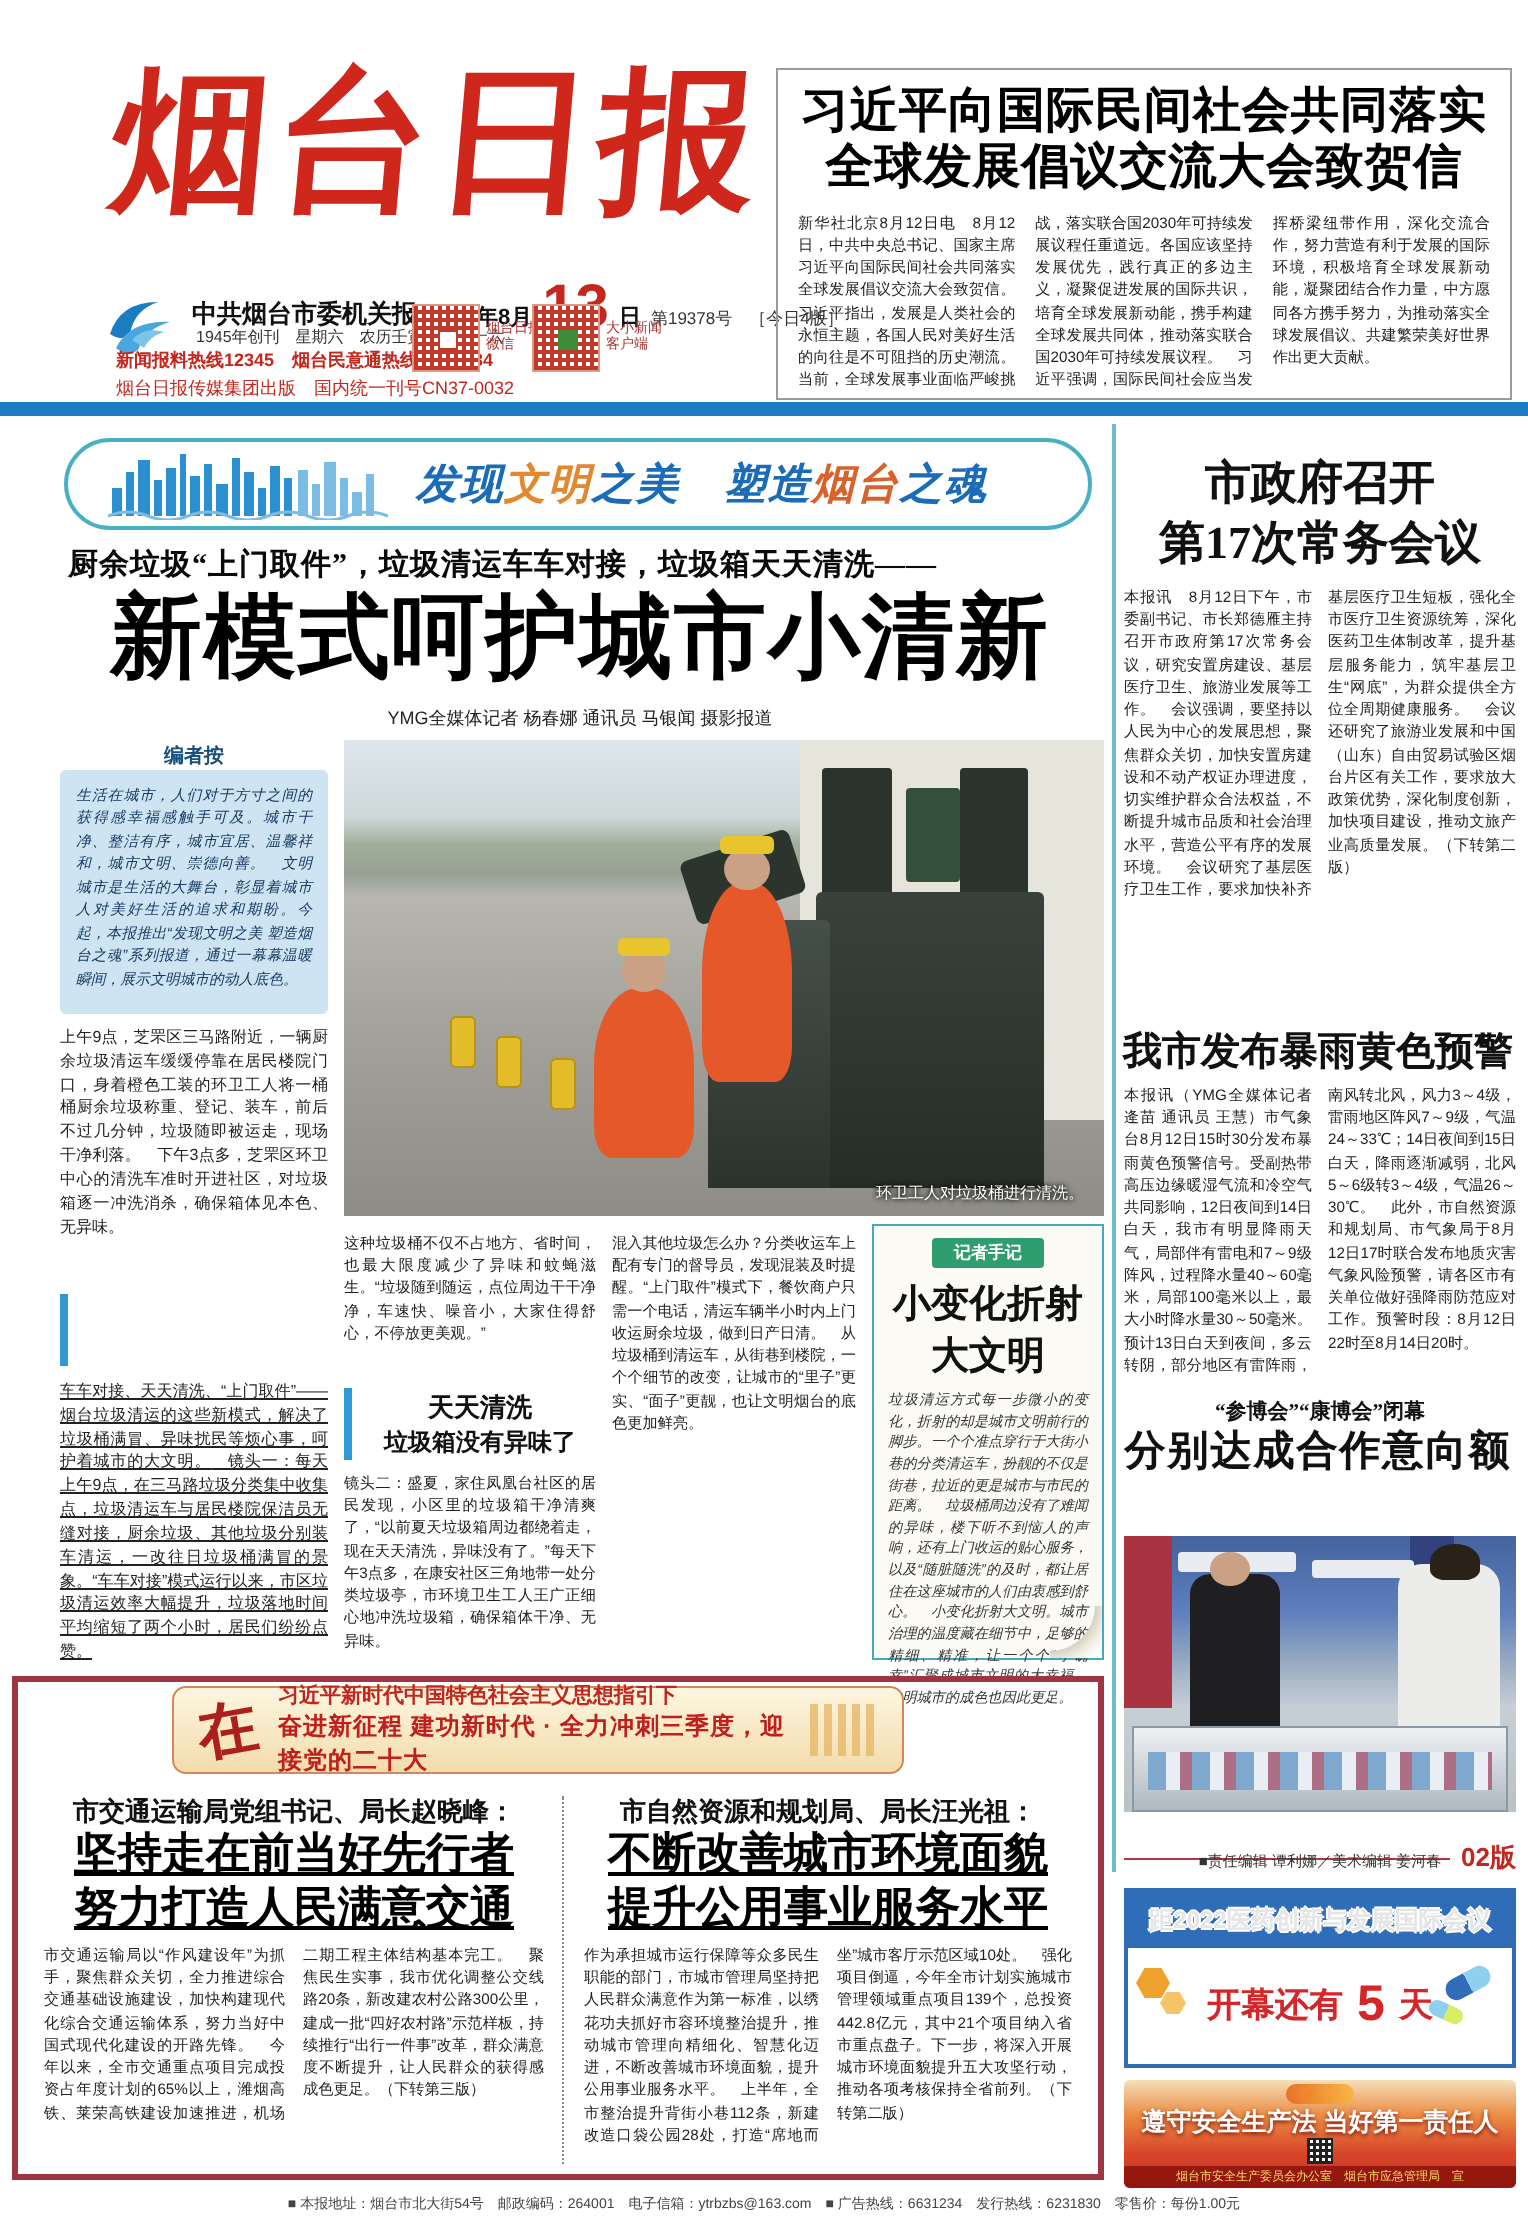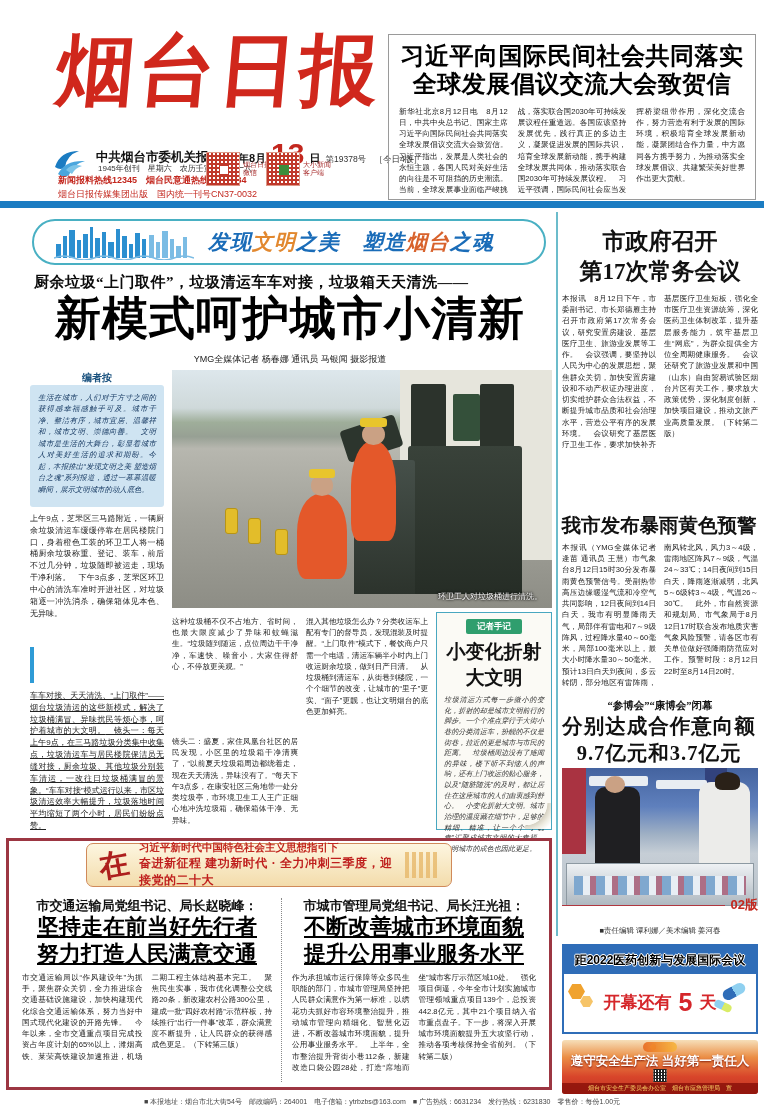--- a/index.html
+++ b/index.html
@@ -96,28 +96,28 @@
   #photo-expo .pillar-b{position:absolute;right:16%;top:0;width:11%;height:58%;background:#32427c;}
   #photo-expo .strip{position:absolute;background:#e9edf2;border-radius:2px;}
   #photo-expo .p1{position:absolute;left:17%;top:14%;width:23%;height:72%;background:#1f1f22;border-radius:10px 10px 0 0;}
   #photo-expo .p2{position:absolute;right:4%;top:10%;width:26%;height:80%;background:#ececea;border-radius:12px 12px 0 0;}
   #photo-expo .h1{position:absolute;border-radius:50%;background:#caa184;}
   #photo-expo .hair{position:absolute;border-radius:50% 50% 30% 30%;background:#2a2118;}
   #photo-expo .freezer{position:absolute;left:2%;right:2%;bottom:0;height:30%;
     background:linear-gradient(180deg,#eef1f4,#aeb8c0);border:1px solid #8d99a2;}
   #photo-expo .goods{position:absolute;left:6%;right:6%;bottom:8%;height:14%;
     background:repeating-linear-gradient(90deg,#7fa8cf 0 9px,#e8eef4 9px 16px,#ad6f86 16px 22px);}
-  #pageref{left:562px;top:896px;width:196px;display:flex;align-items:center;gap:6px;}
+  #pageref{left:562px;top:920px;width:196px;display:flex;align-items:center;gap:6px;}
   #pageref .rule{flex:1;height:0;border-top:1.5px solid #b0363f;}
   #pageref .txt{font-size:13px;font-weight:900;color:#c3271e;}
   #credits{left:562px;top:926px;width:196px;text-align:center;font-size:7.5px;color:#333;}
   
   #countdown{left:562px;top:944px;width:196px;height:90px;border:2px solid #2f6db8;box-sizing:border-box;background:#fff;}
   #cd-strip{height:28px;background:#2f6db8;display:flex;align-items:center;justify-content:center;}
-  #cd-strip span{font-size:12px;font-weight:900;color:#000000;white-space:nowrap;
+  #cd-strip span{font-size:12px;font-weight:900;color:#e5e5e5;white-space:nowrap;
     text-shadow:-1px 0 #fff,1px 0 #fff,0 -1px #fff,0 1px #fff;}
   #cd-main{position:relative;height:56px;display:flex;align-items:center;justify-content:center;gap:7px;}
   #cd-main .t{font-size:17px;font-weight:900;color:#d5262a;}
   #cd-main .d{font-size:25px;font-weight:900;color:#d5262a;}
   .hex{position:absolute;background:#f0a22e;clip-path:polygon(25% 0,75% 0,100% 50%,75% 100%,25% 100%,0 50%);}
   .pill{position:absolute;border-radius:7px;background:linear-gradient(90deg,#2f6db8 50%,#8fd0f0 50%);}
   
   #safety{left:562px;top:1040px;width:196px;height:54px;border-radius:3px;overflow:hidden;
     background:linear-gradient(180deg,#f6dfb9 0%,#eb8e45 32%,#d8452a 68%,#bf3322 100%);}
   #safety .logo{position:absolute;left:50%;top:2px;transform:translateX(-50%);width:34px;height:10px;
@@ -262,20 +262,27 @@
     <div class="worker" style="left:47%;top:30%;width:12%;height:42%"></div>
     <div class="head" style="left:50%;top:22.5%;width:6%;height:9%"></div>
     <div class="cap" style="left:49.5%;top:20%;width:7%;height:4%"></div>
     <div class="bollard" style="left:14%;top:58%"></div>
     <div class="bollard" style="left:20%;top:62%"></div>
     <div class="bollard" style="left:27%;top:67%"></div>
     <div id="photo-cap">环卫工人对垃圾桶进行清洗。</div>
   </div>
 
   <div class="abs bt jt" id="col2-t1">这种垃圾桶不仅不占地方、省时间，也最大限度减少了异味和蚊蝇滋生。“垃圾随到随运，点位周边干干净净，车速快、噪音小，大家住得舒心，不停放更美观。”</div>
+  <div class="abs subhead" id="subhead2">
+    <div class="bar"></div>
+    <div style="flex:1;text-align:center">
+      <div class="l1">天天清洗</div>
+      <div class="l2">垃圾箱没有异味了</div>
+    </div>
+  </div>
   <div class="abs bt jt" id="col2-t2">镜头二：盛夏，家住凤凰台社区的居民发现，小区里的垃圾箱干净清爽了，“以前夏天垃圾箱周边都绕着走，现在天天清洗，异味没有了。”每天下午3点多，在康安社区三角地带一处分类垃圾亭，市环境卫生工人王广正细心地冲洗垃圾箱，确保箱体干净、无异味。</div>
   <div class="abs bt jt" id="col3-t">混入其他垃圾怎么办？分类收运车上配有专门的督导员，发现混装及时提醒。“上门取件”模式下，餐饮商户只需一个电话，清运车辆半小时内上门收运厨余垃圾，做到日产日清。　从垃圾桶到清运车，从街巷到楼院，一个个细节的改变，让城市的“里子”更实、“面子”更靓，也让文明烟台的底色更加鲜亮。</div>
 
   <div class="abs" id="notebook">
     <span id="nb-label">记者手记</span>
     <div id="nb-title" class="serif">小变化折射大文明</div>
     <div id="nb-text" class="jt">垃圾清运方式每一步微小的变化，折射的却是城市文明前行的脚步。一个个准点穿行于大街小巷的分类清运车，扮靓的不仅是街巷，拉近的更是城市与市民的距离。　垃圾桶周边没有了难闻的异味，楼下听不到恼人的声响，还有上门收运的贴心服务，以及“随脏随洗”的及时，都让居住在这座城市的人们由衷感到舒心。　小变化折射大文明。城市治理的温度藏在细节中，足够的精细、精准，让一个个“小确幸”汇聚成城市文明的大幸福，文明城市的成色也因此更足。</div>
     <div class="curl"></div>
   </div>
 
@@ -284,21 +291,20 @@
       <div>第17次常务会议</div>
   </div>
   <div class="abs bt jt" id="meet-body">本报讯　8月12日下午，市委副书记、市长郑德雁主持召开市政府第17次常务会议，研究安置房建设、基层医疗卫生、旅游业发展等工作。　会议强调，要坚持以人民为中心的发展思想，聚焦群众关切，加快安置房建设和不动产权证办理进度，切实维护群众合法权益，不断提升城市品质和社会治理水平，营造公平有序的发展环境。　会议研究了基层医疗卫生工作，要求加快补齐基层医疗卫生短板，强化全市医疗卫生资源统筹，深化医药卫生体制改革，提升基层服务能力，筑牢基层卫生“网底”，为群众提供全方位全周期健康服务。　会议还研究了旅游业发展和中国（山东）自由贸易试验区烟台片区有关工作，要求放大政策优势，深化制度创新，加快项目建设，推动文旅产业高质量发展。（下转第二版）</div>
 
   <div class="abs serif" id="warn-hl">我市发布暴雨黄色预警</div>
   <div class="abs bt jt" id="warn-body">本报讯（YMG全媒体记者 逄苗 通讯员 王慧）市气象台8月12日15时30分发布暴雨黄色预警信号。受副热带高压边缘暖湿气流和冷空气共同影响，12日夜间到14日白天，我市有明显降雨天气，局部伴有雷电和7～9级阵风，过程降水量40～60毫米，局部100毫米以上，最大小时降水量30～50毫米。　预计13日白天到夜间，多云转阴，部分地区有雷阵雨，南风转北风，风力3～4级，雷雨地区阵风7～9级，气温24～33℃；14日夜间到15日白天，降雨逐渐减弱，北风5～6级转3～4级，气温26～30℃。　此外，市自然资源和规划局、市气象局于8月12日17时联合发布地质灾害气象风险预警，请各区市有关单位做好强降雨防范应对工作。预警时段：8月12日22时至8月14日20时。</div>
 
   <div class="abs serif" id="expo-kicker">“参博会”“康博会”闭幕</div>
   <div class="abs serif" id="expo-hl">
     <div>分别达成合作意向额</div>
-      <div>9.7亿元和3.7亿元</div>
   </div>
 
   <div class="abs" id="photo-expo">
     <div class="pillar-r"></div>
       <div class="pillar-b"></div>
     <div class="strip" style="left:14%;top:6%;width:30%;height:7%"></div>
     <div class="strip" style="left:48%;top:9%;width:26%;height:6%"></div>
     <div class="p1"></div>
     <div class="h1" style="left:22%;top:6%;width:10%;height:12%"></div>
     <div class="p2"></div>
@@ -348,21 +354,21 @@
 
   <div class="abs serif ba-kicker" style="left:22px;top:897px;width:250px">市交通运输局党组书记、局长赵晓峰：</div>
   <div class="abs ba-hl" style="left:22px;top:914px;width:250px">
     <div>坚持走在前当好先行者</div>
       <div>努力打造人民满意交通</div>
   </div>
   <div class="abs bt jt ba-body" style="left:22px;top:972px;width:250px">市交通运输局以“作风建设年”为抓手，聚焦群众关切，全力推进综合交通基础设施建设，加快构建现代化综合交通运输体系，努力当好中国式现代化建设的开路先锋。　今年以来，全市交通重点项目完成投资占年度计划的65%以上，潍烟高铁、莱荣高铁建设加速推进，机场二期工程主体结构基本完工。　聚焦民生实事，我市优化调整公交线路20条，新改建农村公路300公里，建成一批“四好农村路”示范样板，持续推行“出行一件事”改革，群众满意度不断提升，让人民群众的获得感成色更足。（下转第三版）</div>
 
   <div class="abs" id="ba-div"></div>
 
-  <div class="abs serif ba-kicker" style="left:292px;top:897px;width:244px">市城市管理局党组书记、局长汪光祖：</div>
+  <div class="abs serif ba-kicker" style="left:292px;top:897px;width:244px">市自然资源和规划局、局长汪光祖：</div>
   <div class="abs ba-hl" style="left:292px;top:914px;width:244px">
     <div>不断改善城市环境面貌</div>
       <div>提升公用事业服务水平</div>
   </div>
   <div class="abs bt jt ba-body" style="left:292px;top:972px;width:244px">作为承担城市运行保障等众多民生职能的部门，市城市管理局坚持把人民群众满意作为第一标准，以绣花功夫抓好市容环境整治提升，推动城市管理向精细化、智慧化迈进，不断改善城市环境面貌，提升公用事业服务水平。　上半年，全市整治提升背街小巷112条，新建改造口袋公园28处，打造“席地而坐”城市客厅示范区域10处。　强化项目倒逼，今年全市计划实施城市管理领域重点项目139个，总投资442.8亿元，其中21个项目纳入省市重点盘子。下一步，将深入开展城市环境面貌提升五大攻坚行动，推动各项考核保持全省前列。（下转第二版）</div>
 
   <div class="abs" id="footer-line">■ 本报地址：烟台市北大街54号　邮政编码：264001　电子信箱：ytrbzbs@163.com　■ 广告热线：6631234　发行热线：6231830　零售价：每份1.00元</div>
 
 </div>
 

